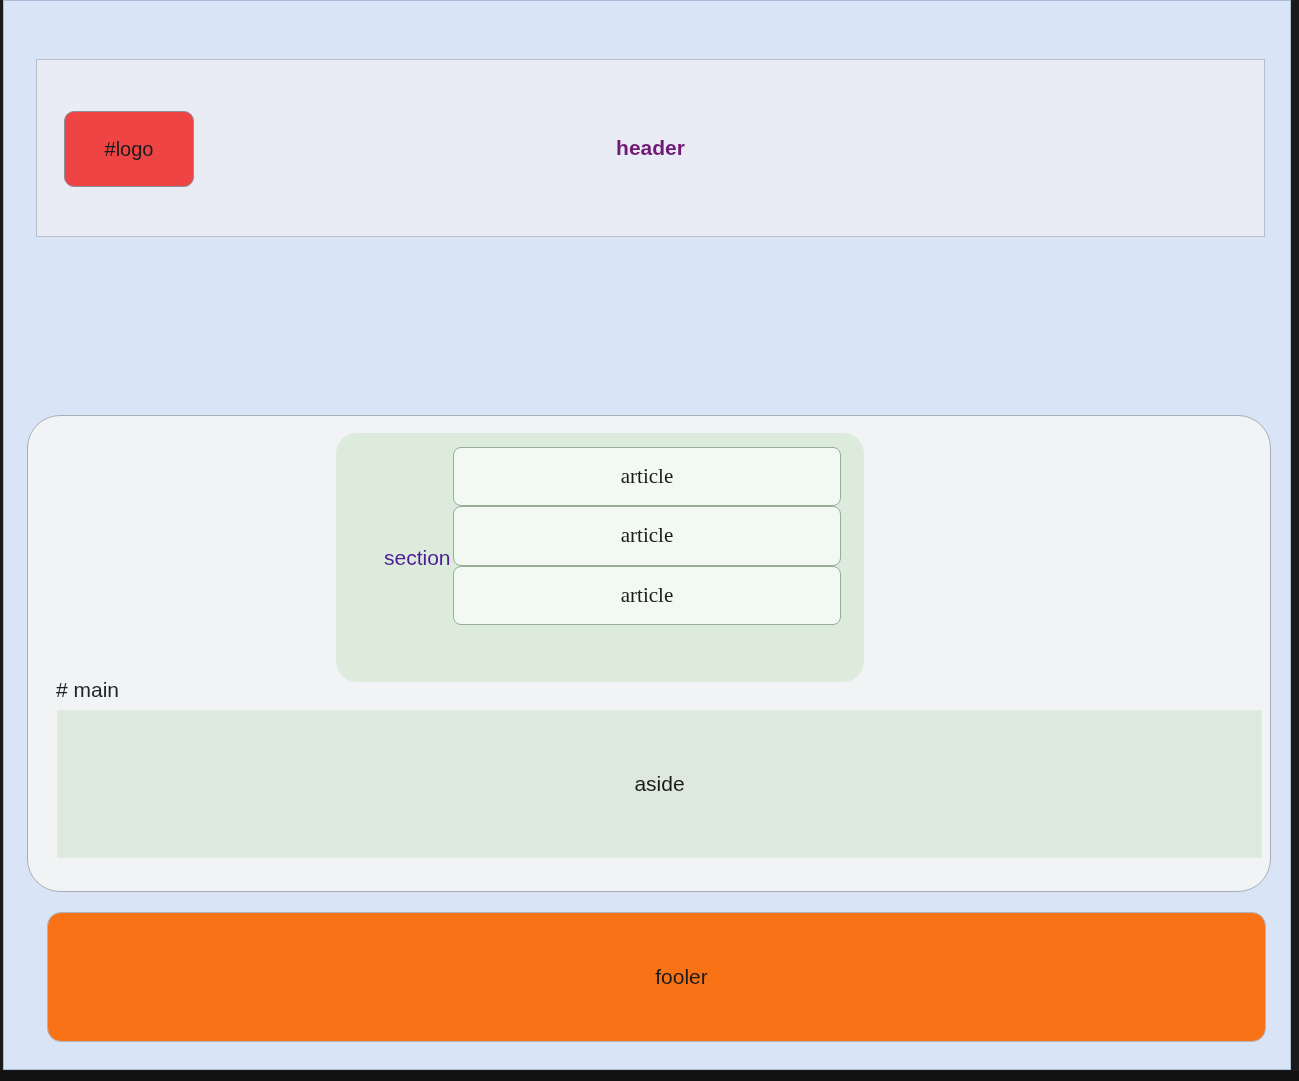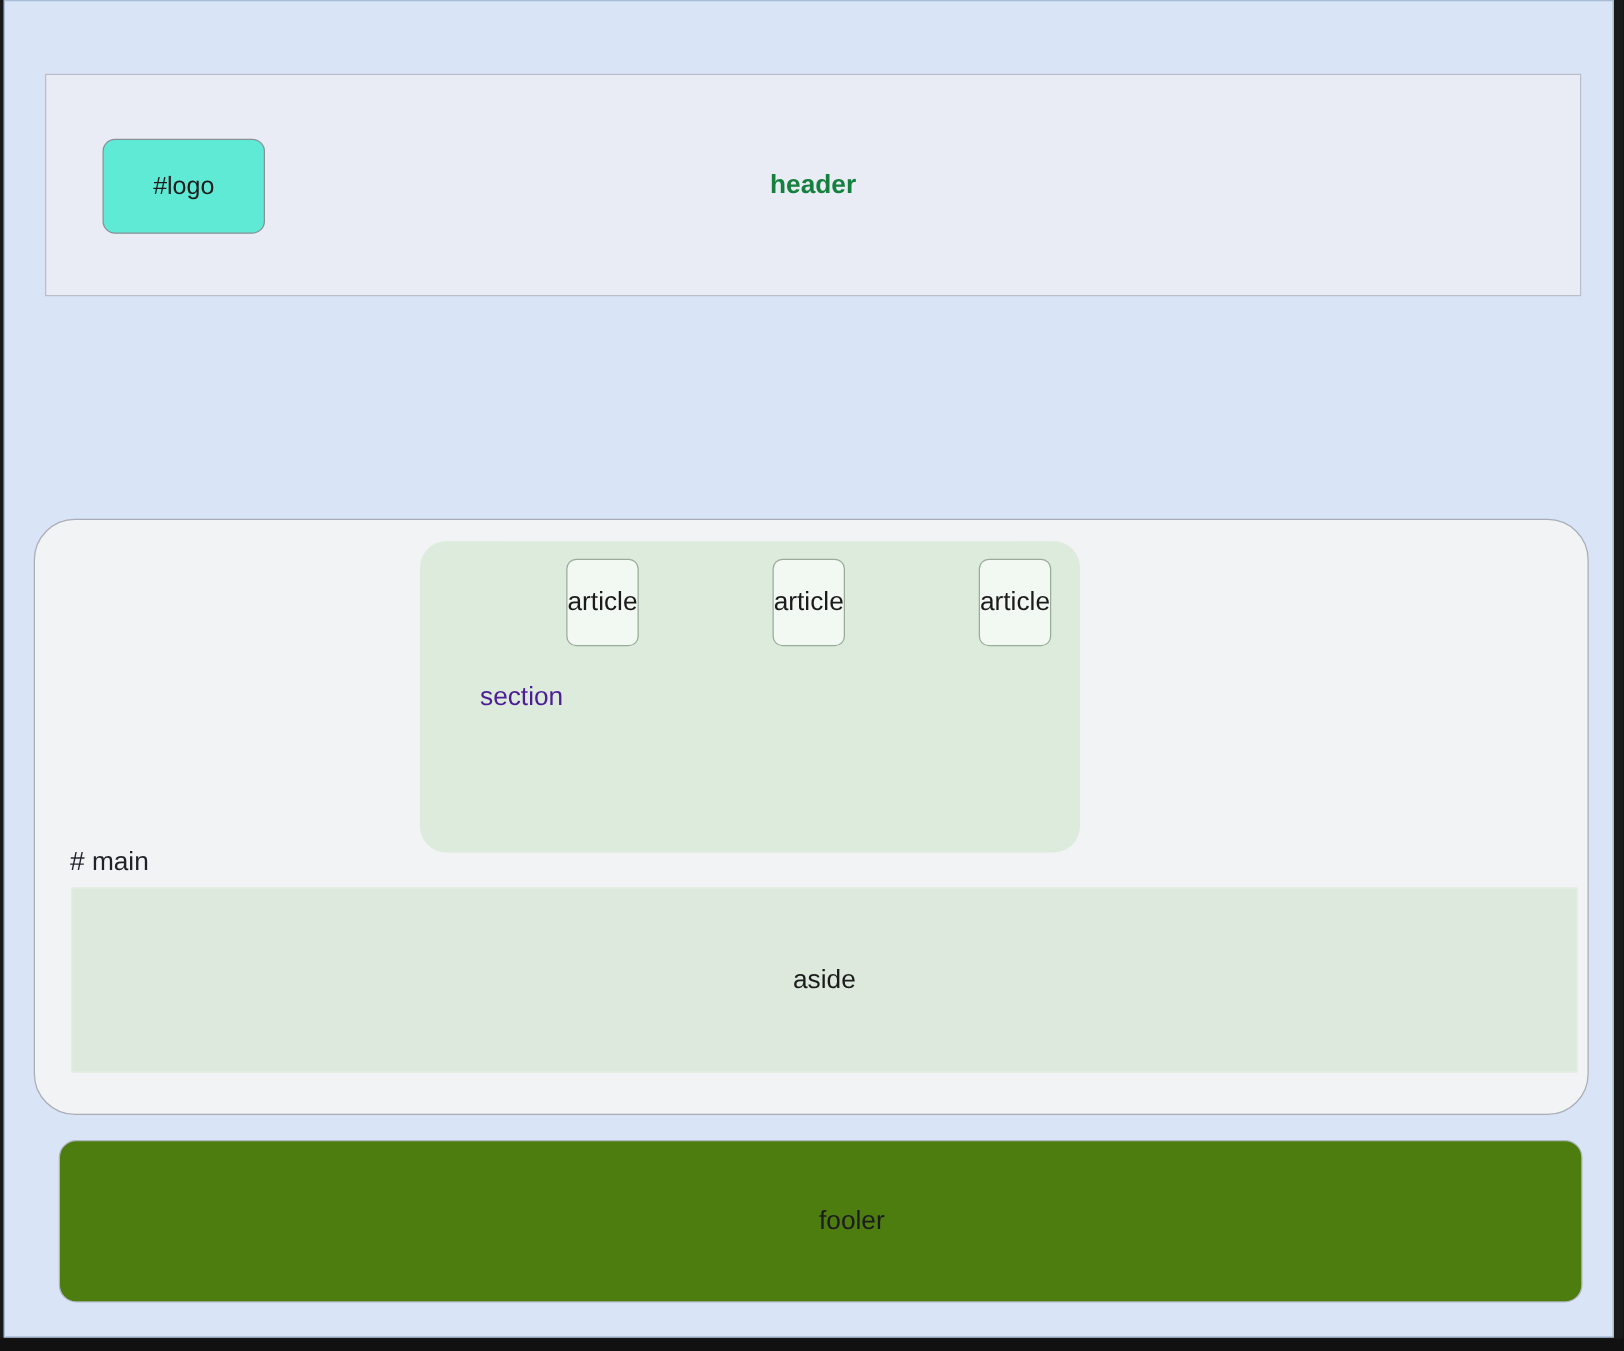--- a/index.html
+++ b/index.html
@@ -37,46 +37,46 @@
     left: 32px;
     top: 58px;
     width: 1229px;
     height: 178px;
     background: #e9ecf5;
     border: 1px solid #b9bec9;
     box-sizing: border-box;
   }
   .logo-box {
     position: absolute;
-    left: 45px;
+    left: 27px;
     top: 51px;
     width: 130px;
     height: 76px;
-    background: #5eead4;
+    background: #ef4444;
     border: 1px solid #8a8f99;
     border-radius: 10px;
     box-sizing: border-box;
     display: flex;
     align-items: center;
     justify-content: center;
     font-size: 20px;
     color: #1b1b1b;
   }
   .header-label {
     position: absolute;
     left: 0;
     top: 0;
     width: 100%;
     height: 100%;
     display: flex;
     align-items: center;
     justify-content: center;
     font-size: 21px;
     font-weight: bold;
-    color: #15803d;
+    color: #701a75;
     pointer-events: none;
   }
 
   
   .nav-box {
     position: absolute;
     left: 33px;
     top: 267px;
     width: 1228px;
     height: 122px;
@@ -136,22 +136,23 @@
     white-space: nowrap;
     margin-left: 23px;
   }
   .articles {
     position: absolute;
     left: 117px;
     top: 14px;
     width: 388px;
     height: 178px;
     display: flex;
-    flex-direction: row;
+    flex-direction: column;
     justify-content: space-between;
+    font-family: Liberation Serif, serif;
   }
   .article-box {
     height: 70px;
     background: #f2f8f2;
     border: 1px solid #9aab9a;
     border-radius: 8px;
     box-sizing: border-box;
     display: flex;
     align-items: center;
     justify-content: center;
@@ -176,21 +177,21 @@
     color: #1b1b1b;
   }
 
   
   .footer-box {
     position: absolute;
     left: 43px;
     top: 911px;
     width: 1219px;
     height: 130px;
-    background: #4d7c0f;
+    background: #f97316;
     border: 1px solid #b0b5c0;
     border-radius: 14px;
     box-sizing: border-box;
     display: flex;
     align-items: center;
     justify-content: center;
     font-size: 21px;
     color: #1b1b1b;
   }
   .footer-label {

